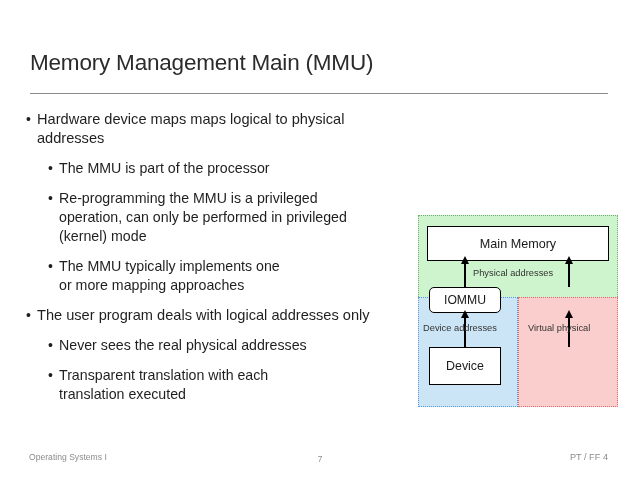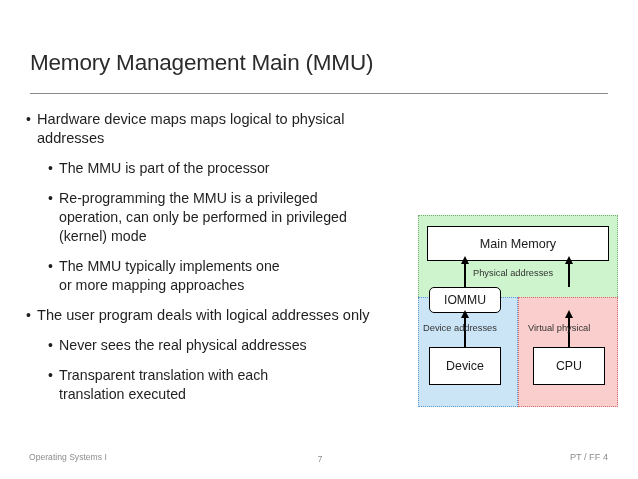--- a/index.html
+++ b/index.html
@@ -237,21 +237,20 @@
 
 <div class="diagram">
 
   <div class="zone zone-mem"></div>
   <div class="zone zone-dev"></div>
   <div class="zone zone-cpu"></div>
 
   <div class="box box-mainmem">Main Memory</div>
   <div class="box box-iommu">IOMMU</div>
   <div class="box box-device">Device</div>
-  <div class="box box-cpu">CPU</div>
 
   <div class="arrow arrow-iommu-mem"></div>
   <div class="arrow arrow-mmu-mem"></div>
   <div class="arrow arrow-dev-iommu"></div>
   <div class="arrow arrow-cpu-mmu"></div>
 
   <div class="elabel lbl-phys">Physical addresses</div>
   <div class="elabel lbl-dev">Device addresses</div>
   <div class="elabel lbl-virt">Virtual physical</div>
 

